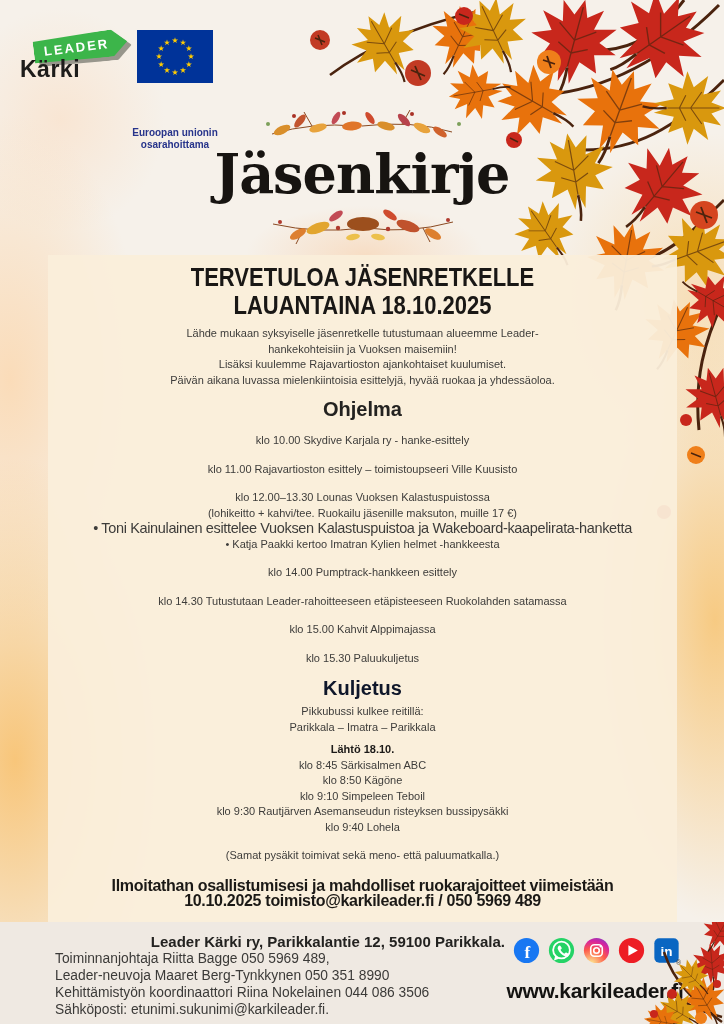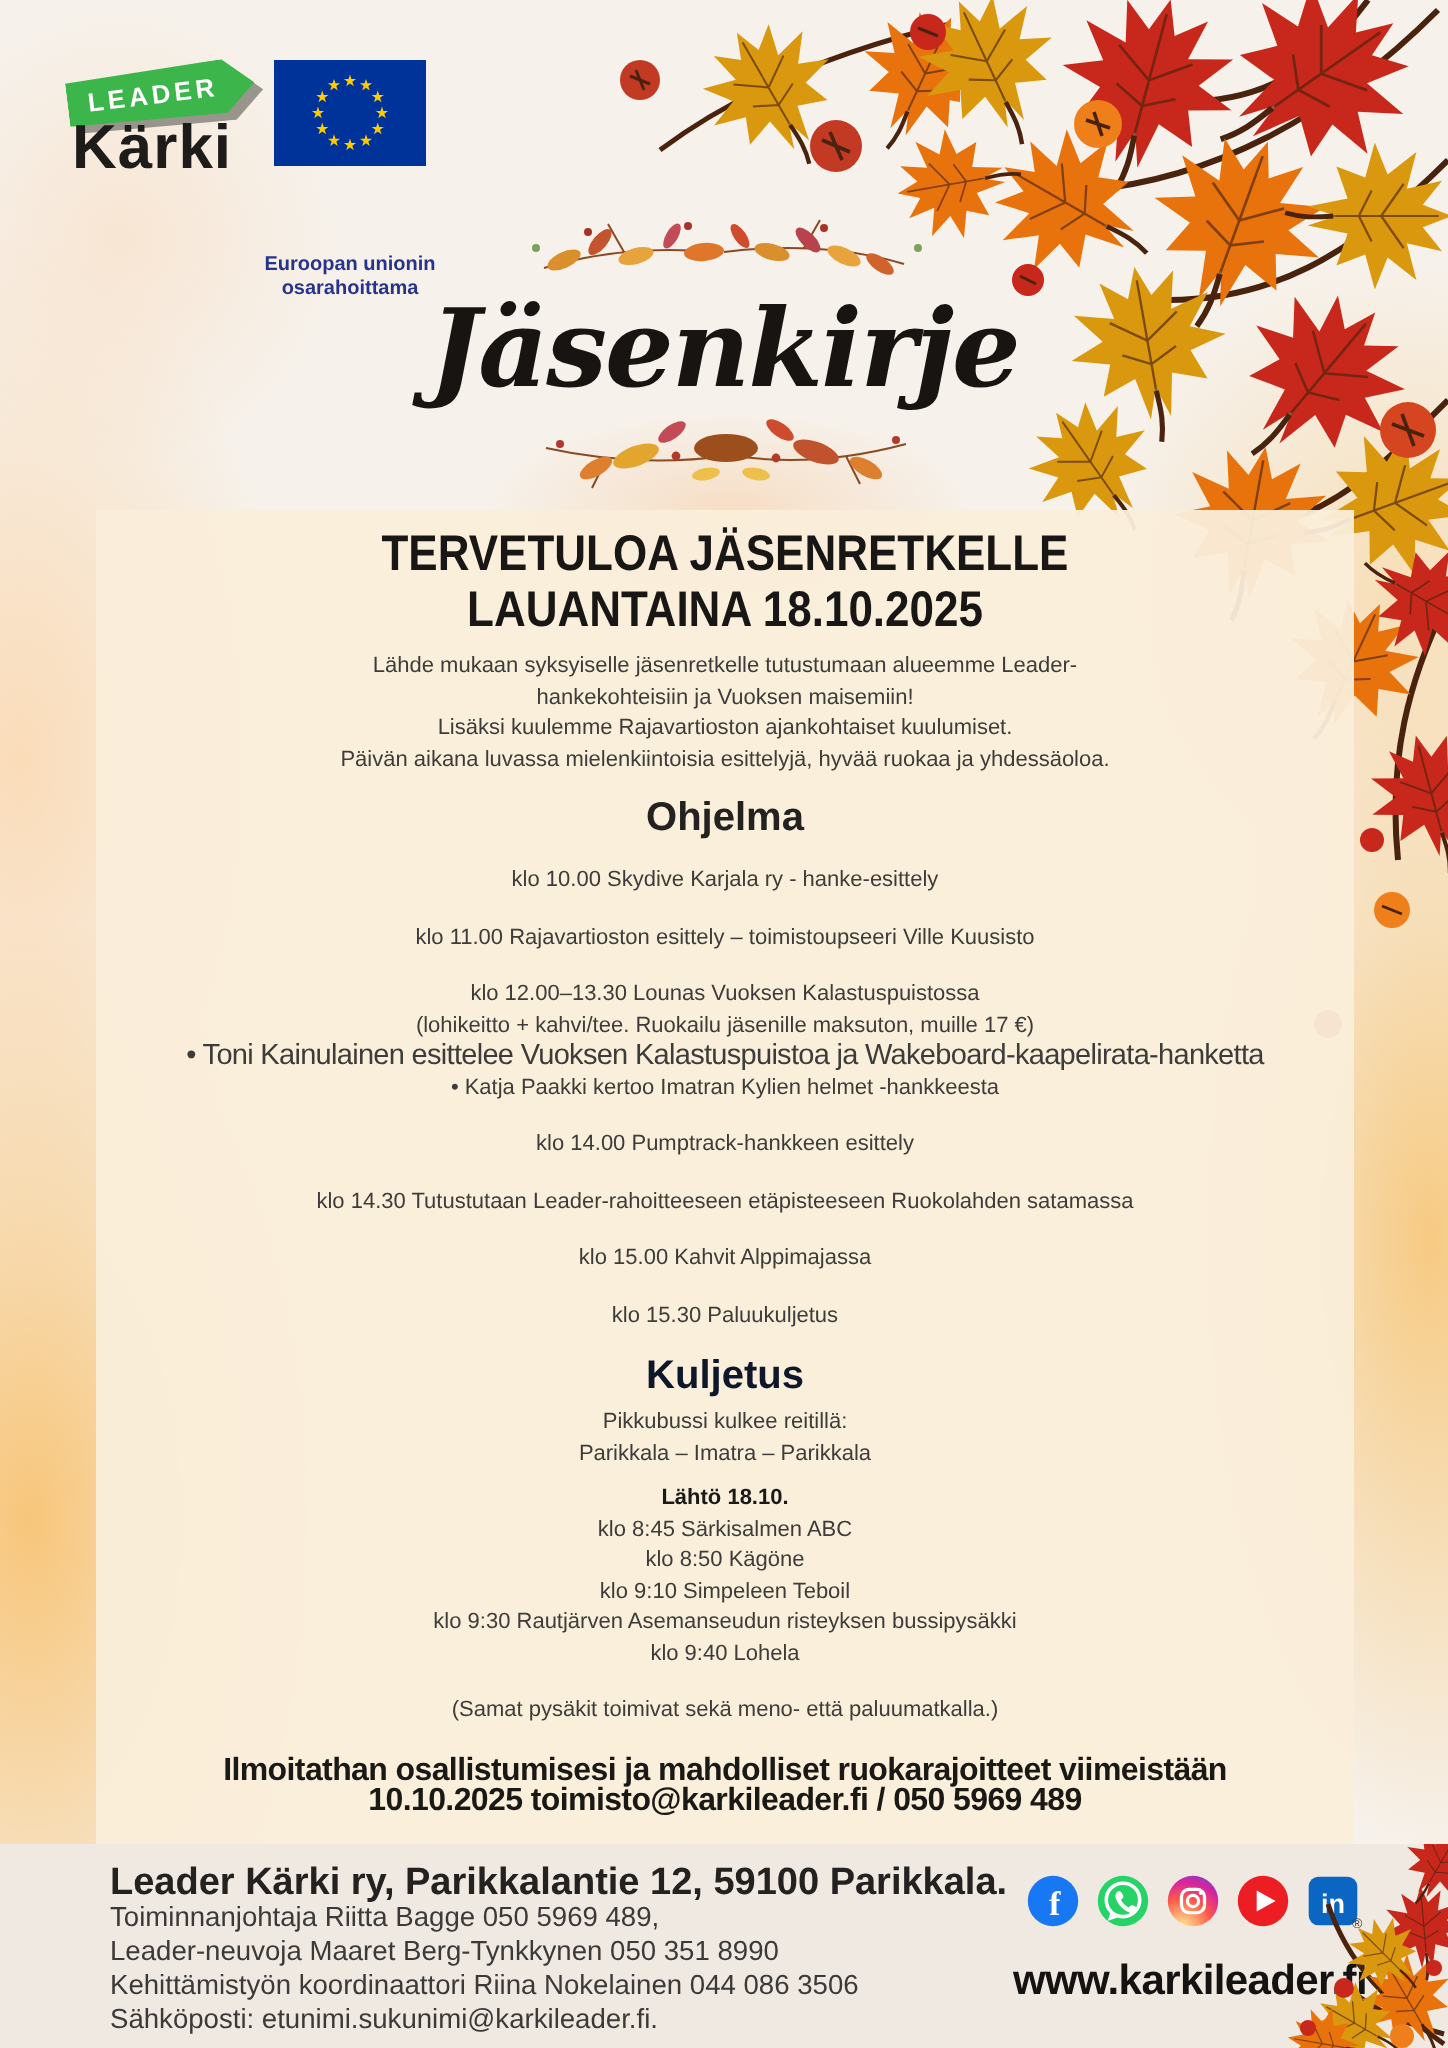--- a/index.html
+++ b/index.html
@@ -16,45 +16,45 @@
       #f6f1ea;
   }
   .abs{position:absolute;}
   
   .leader-flag-wrap{left:34px;top:33px;width:100px;height:36px;transform:rotate(-7deg);}
   .flag-shadow,.flag{position:absolute;left:0;top:0;width:94px;height:27px;
     clip-path:polygon(0% 10%, 84% 0%, 100% 50%, 84% 100%, 0% 90%);}
   .flag-shadow{left:4px;top:4px;background:#98968c;}
   .flag{background:#3cb54a;color:#fff;font-weight:bold;font-size:13px;letter-spacing:2px;
     display:flex;align-items:center;justify-content:center;padding-right:8px;box-sizing:border-box;}
-  .karki-text{left:36px;top:56px;font-size:31px;font-weight:bold;color:#1d1c1a;letter-spacing:.5px;}
+  .karki-text{left:20px;top:56px;font-size:23px;font-weight:bold;color:#1d1c1a;letter-spacing:.5px;}
   .eu-flag{left:137px;top:30px;width:76px;height:53px;background:#003399;}
   .eu-caption{left:112px;top:87px;width:126px;text-align:center;font-size:10px;line-height:12px;
     font-weight:bold;color:#27348b;margin-top:40px;}
   
   .main-title{left:162px;top:142px;width:400px;text-align:center;font-family:"DejaVu Serif",serif;
-    font-weight:bold;font-size:54px;color:#171411;letter-spacing:-1px;font-style:italic;}
+    font-weight:bold;font-size:54px;color:#171411;letter-spacing:-1px;}
   
   .panel{left:48px;top:255px;width:629px;height:667px;background:rgba(250,238,218,.95);
     box-sizing:border-box;padding:8px 4px;text-align:center;color:#3d3c3a;}
   .h-invite{font-weight:bold;color:#191715;font-size:25px;line-height:28px;transform:scaleX(.88);}
   .intro{margin-top:7px;font-size:15px;line-height:15.5px;}
   .sec-h{margin-top:11px;font-size:20px;line-height:21px;font-weight:bold;color:#232220;}
   .sec-h2{margin-top:11px;font-size:20px;line-height:22px;font-weight:bold;color:#0f172a;}
   .line{font-size:11px;line-height:15.5px;white-space:nowrap;}
   .tight{font-size:14.5px;letter-spacing:-.35px;}
   .gap{margin-top:13px;}
   .gap-sm{margin-top:5px;}
   .gap-md{margin-top:7px;}
   .bold-line{font-weight:bold;color:#1c1a18;}
   .notice{margin-top:14px;font-weight:bold;color:#1b1916;font-size:16px;line-height:20px;letter-spacing:-.3px;}
   
   .footer-strip{left:0;top:922px;width:724px;height:102px;background:#efe9e2;}
   .footer-left{left:55px;top:933px;width:450px;text-align:left;font-size:13.8px;line-height:17px;color:#3b3a38;}
-  .footer-left .addr{font-weight:bold;font-size:19px;color:#232220;}
+  .footer-left .addr{font-weight:bold;font-size:15px;color:#232220;text-align:right;}
   .social-row{left:513px;top:937px;display:flex;gap:8px;}
   .website{left:495px;top:979px;width:200px;text-align:center;font-weight:bold;font-size:21px;color:#141311;letter-spacing:-.3px;}
   .reg{left:676px;top:959px;font-size:7px;color:#3b3a38;}
   svg{display:block;}
 </style>
 </head>
 <body>
 
 <div class="page">
 

